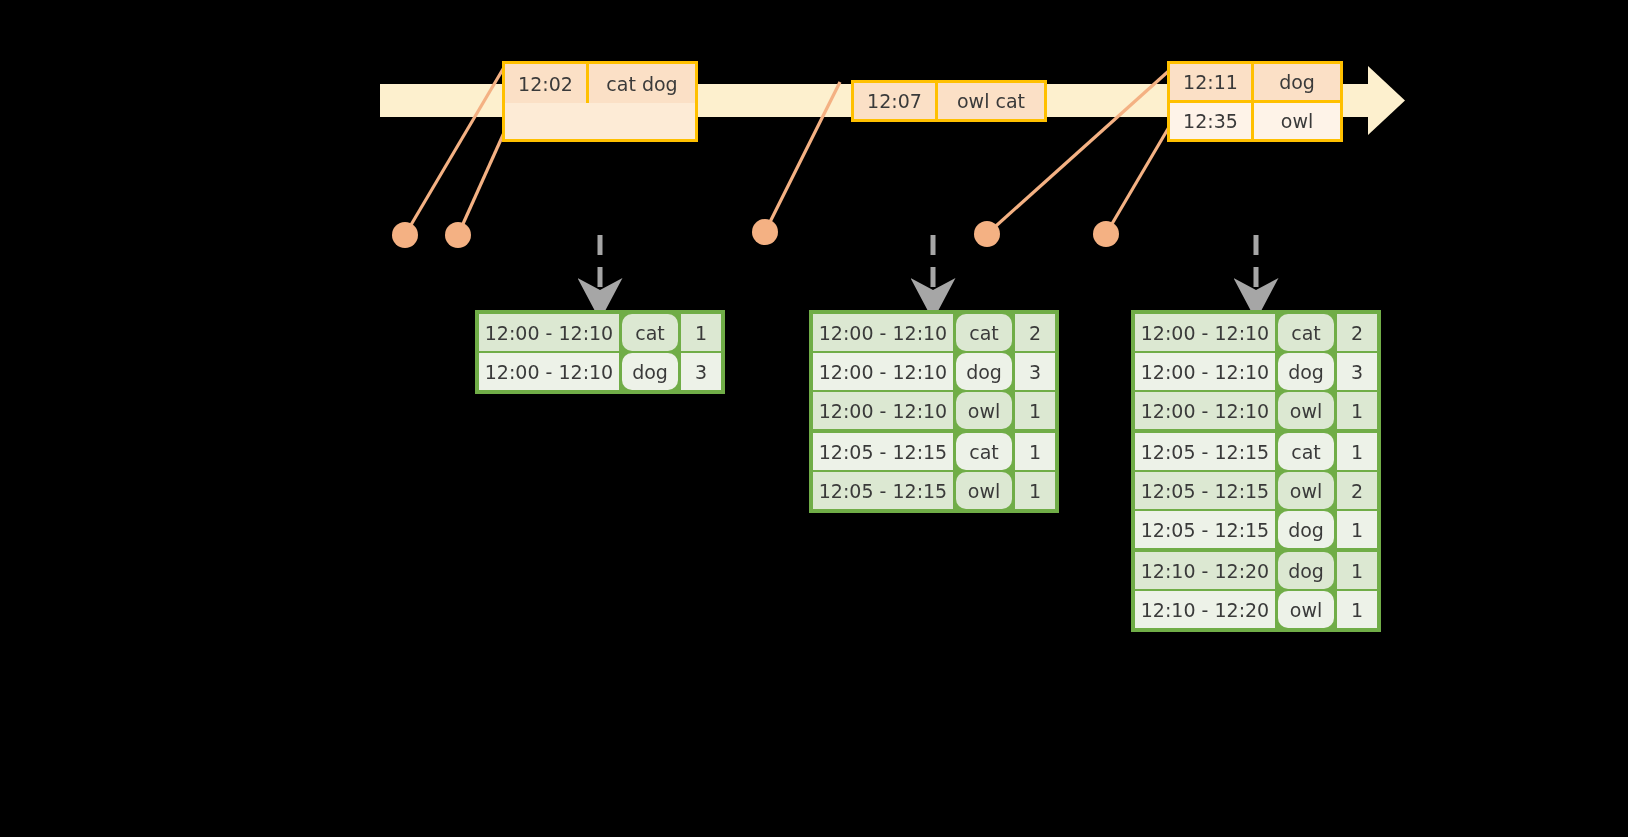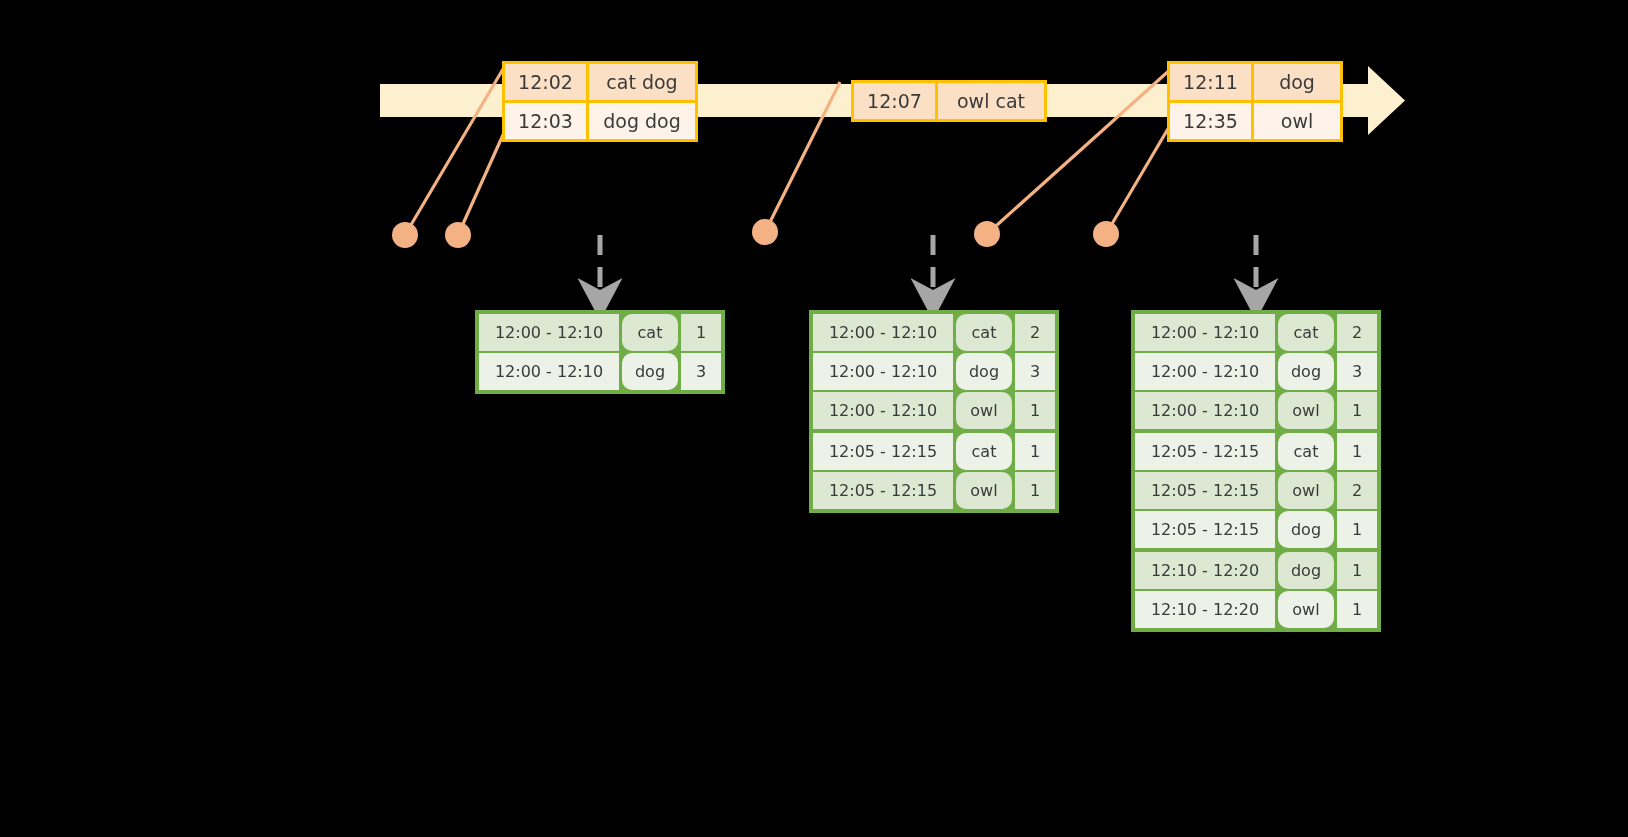--- a/index.html
+++ b/index.html
@@ -82,21 +82,21 @@
     height: 37px;
   }
   .res-row + .res-row { margin-top: 2px; }
   .res-row.group-start { margin-top: 4px; }
   .res-row.tint-a .res-cell { background: #DCE8D2; }
   .res-row.tint-b .res-cell { background: #EDF2E8; }
   .res-cell {
     display: flex;
     align-items: center;
     justify-content: center;
-    font-size: 16px;
+    font-size: 19px;
     color: #3A3A3A;
     box-sizing: border-box;
   }
   .res-cell + .res-cell { margin-left: 3px; }
   .c-window { width: 140px; }
   .c-word   { width: 56px; border-radius: 10px; }
   .c-count  { width: 40px; }
 </style>
 </head>
 <body>
@@ -136,24 +136,20 @@
       <line x1="933" y1="235" x2="933" y2="298" marker-end="url(#dash-head)"></line>
       <line x1="1256" y1="235" x2="1256" y2="298" marker-end="url(#dash-head)"></line>
     </g>
   </svg>
 
   <div class="evt-box" style="left:502px; top:61px; width:196px; height:81px;">
     <div class="evt-row shade-a">
       <div class="evt-time">12:02</div>
       <div class="evt-words">cat dog</div>
     </div>
-    <div class="evt-row shade-b">
-      <div class="evt-time">12:03</div>
-      <div class="evt-words">dog dog</div>
-    </div>
   </div>
 
   <div class="evt-box" style="left:835px; top:80px; width:196px; height:42px;margin-left:16px;">
     <div class="evt-row shade-a">
       <div class="evt-time">12:07</div>
       <div class="evt-words">owl cat</div>
     </div>
   </div>
 
   <div class="evt-box" style="left:1167px; top:61px; width:176px; height:81px;">

